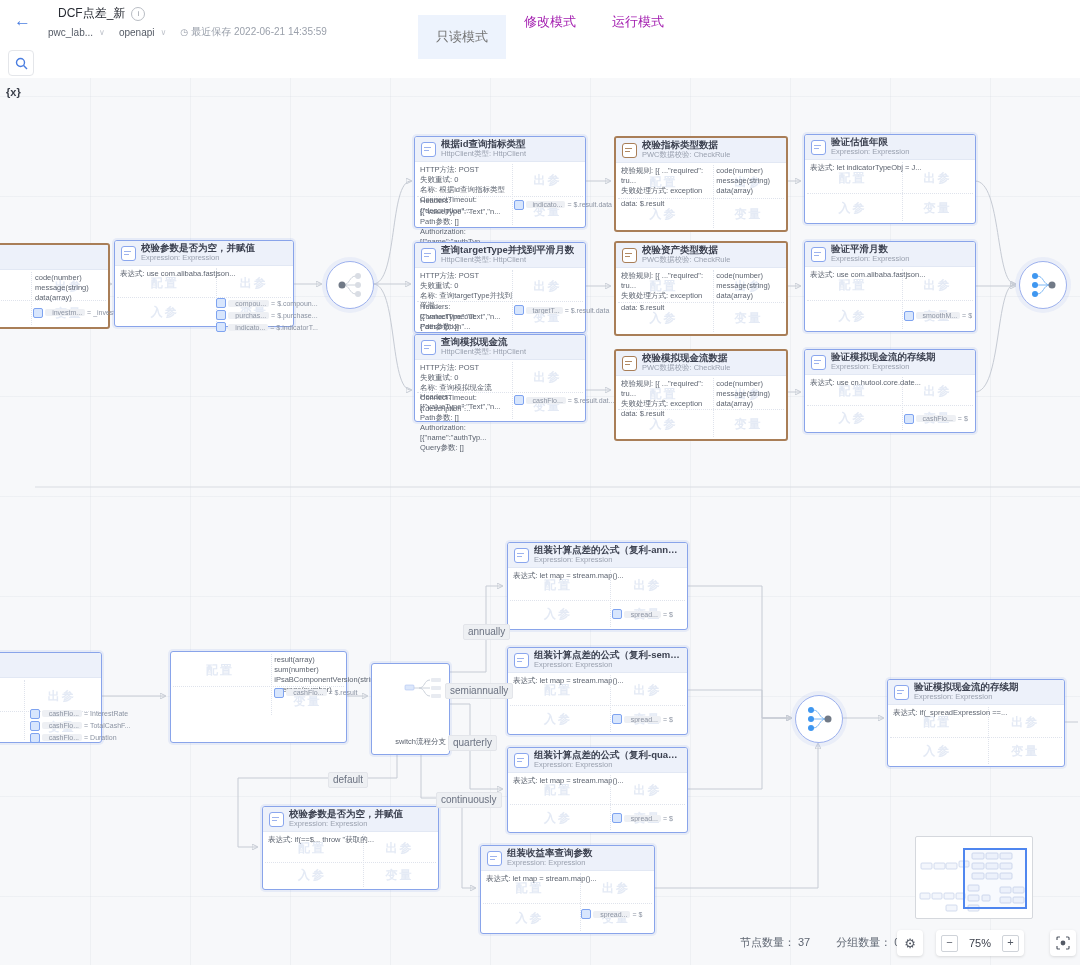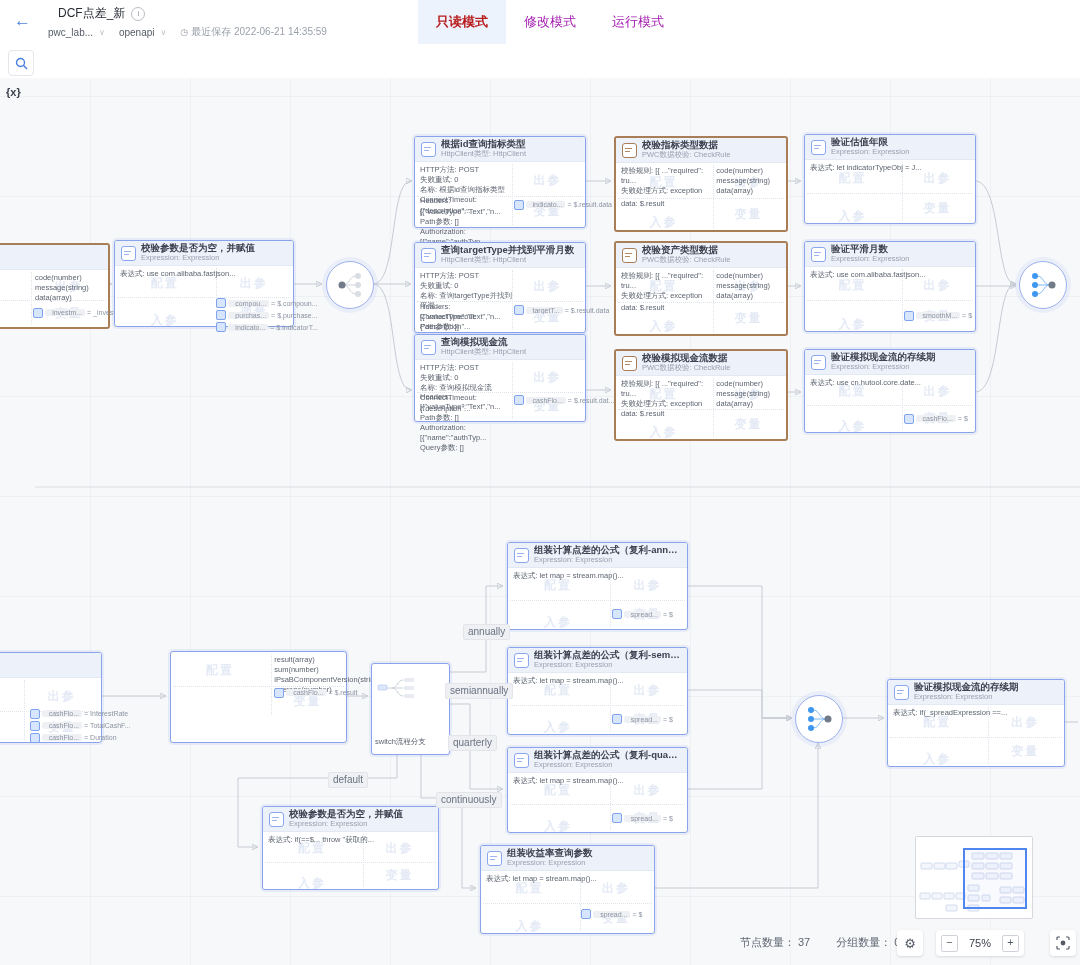--- a/index.html
+++ b/index.html
@@ -9,21 +9,21 @@
   .back{position:absolute;left:14px;top:10px;font-size:17px;color:#4a7de0;cursor:pointer;line-height:22px;}
   .title-row{position:absolute;left:48px;top:5px;display:flex;align-items:center;gap:6px;}
   .doc-title{font-size:12px;font-weight:normal;color:#272b33;padding-left:10px;}
   .info-dot{width:12px;height:12px;border:1px solid #b9bdc4;border-radius:50%;color:#9aa0a8;font-size:8px;line-height:12px;text-align:center;}
   .sub-row{position:absolute;left:48px;top:25px;display:flex;align-items:center;gap:6px;font-size:10px;color:#555b66;}
   .chev{color:#c0c4cc;font-size:8px;margin-right:8px;}
   .saved{color:#9aa0ab;display:flex;align-items:center;gap:3px;}
   .clock{font-size:9px;color:#9aa0ab;}
   .tabs{position:absolute;left:418px;top:0;height:44px;display:flex;}
   .tab{height:44px;line-height:44px;padding:0 18px;font-size:13px;color:#a21caf;cursor:pointer;}
-  .tab.active{background:#edf3fd;color:#b91c1c;font-weight:bold;}
+  .tab.active{background:#edf3fd;color:#737373;font-weight:normal;margin-top:15px;}
   
   .toolbar{position:absolute;left:0;top:44px;width:1080px;height:34px;background:#fff;z-index:29;}
   .search-btn{position:absolute;left:8px;top:6px;width:24px;height:24px;border:1px solid #e4e6ea;border-radius:4px;background:#fff;display:flex;align-items:center;justify-content:center;cursor:pointer;}
   
   .canvas{position:absolute;left:0;top:78px;width:1080px;height:887px;overflow:hidden;background:#f7f8fa;
     background-image:linear-gradient(rgba(205,210,220,.22) 1px,transparent 1px),linear-gradient(90deg,rgba(205,210,220,.22) 1px,transparent 1px);
     background-size:100px 100px;background-position:-10px 18px;}
   .fx{position:absolute;left:6px;top:8px;font-size:11px;font-weight:bold;color:#3a3f4a;z-index:5;}
   .edges{position:absolute;left:0;top:0;z-index:1;}
   .edges path{stroke:#c6cbd4;stroke-width:1;fill:none;}
@@ -35,32 +35,32 @@
   .nicon{width:13px;height:13px;border:1px solid #8aa6ee;border-radius:3px;flex:0 0 auto;background:#fff;
     background-image:linear-gradient(#9db3ee,#9db3ee),linear-gradient(#9db3ee,#9db3ee);background-size:7px 1px,5px 1px;background-position:2px 4px,2px 7px;background-repeat:no-repeat;}
   .brown .nicon{border-color:#a97e57;background-image:linear-gradient(#b28a64,#b28a64),linear-gradient(#b28a64,#b28a64);}
   .nht{display:flex;flex-direction:column;line-height:1.15;overflow:hidden;}
   .nht b{font-size:9.5px;color:#3c4150;white-space:nowrap;overflow:hidden;text-overflow:ellipsis;}
   .nht i{font-style:normal;font-size:7.5px;color:#9aa1af;white-space:nowrap;overflow:hidden;}
   .nbody{position:relative;height:calc(100% - 25px);font-size:7.5px;color:#5d6470;}
   .vline{position:absolute;top:2px;bottom:2px;left:57%;border-left:1px dotted #dfe3ec;}
   .hline{position:absolute;left:2px;right:2px;top:52%;border-top:1px dotted #dfe3ec;}
   .wm{position:absolute;font-size:12px;font-weight:bold;color:#e4eaf5;letter-spacing:2px;transform:translate(-50%,-50%);pointer-events:none;}
-  .wm.c1{left:28%;top:28%;}.wm.c2{left:78%;top:28%;}.wm.c3{left:28%;top:76%;margin-top:8px;}.wm.c4{left:78%;top:76%;}
+  .wm.c1{left:28%;top:28%;}.wm.c2{left:78%;top:28%;}.wm.c3{left:28%;top:76%;}.wm.c4{left:78%;top:76%;}
   .bt{position:absolute;white-space:pre-line;line-height:1.35;}
   .bl1{top:3px;left:5px;max-width:55%;}
   .bl2{top:53%;left:5px;max-width:55%;}
   .br1{top:3px;left:59%;max-width:40%;}
   .bexpr{top:3px;left:5px;max-width:94%;white-space:nowrap;overflow:hidden;}
   .tags{position:absolute;display:flex;flex-direction:column;gap:2px;z-index:2;}
   .tag{display:flex;align-items:center;gap:2px;font-size:7px;color:#8b93a2;white-space:nowrap;}
   .tico{width:8px;height:8px;border:1px solid #7ea3f0;background:#d8e6fd;border-radius:2px;flex:0 0 auto;}
   .tname{background:#eef0f4;border-radius:2px;padding:0 3px;max-width:46px;overflow:hidden;text-overflow:ellipsis;}
   .circle{position:absolute;width:46px;height:46px;background:#fff;border:1px solid #9db1ee;border-radius:50%;box-shadow:0 0 0 4px rgba(157,177,238,.14);z-index:10;display:flex;align-items:center;justify-content:center;cursor:pointer;}
-  .switch-node{position:absolute;background:#fff;border:1px solid #89a4ea;border-radius:3px;box-shadow:0 0 0 2px rgba(137,164,234,.15);z-index:10;display:flex;flex-direction:column;align-items:flex-start;justify-content:space-between;padding:10px 3px 7px;cursor:pointer;}
+  .switch-node{position:absolute;background:#fff;border:1px solid #89a4ea;border-radius:3px;box-shadow:0 0 0 2px rgba(137,164,234,.15);z-index:10;display:flex;flex-direction:column;align-items:flex-end;justify-content:space-between;padding:10px 3px 7px;cursor:pointer;}
   .switch-label{font-size:7.5px;color:#5d6470;}
   .elabel{position:absolute;background:#eef0f3;border:1px solid #e3e5ea;border-radius:2px;font-size:10px;color:#6a7180;padding:1px 4px;line-height:1.2;z-index:12;}
   
   .minimap{position:absolute;left:915px;top:758px;width:116px;height:81px;background:#fff;border:1px solid #d5d8dd;border-radius:2px;z-index:20;}
   .mm-view{position:absolute;left:47px;top:11px;width:60px;height:57px;border:2px solid #4f86ef;background:rgba(79,134,239,.04);cursor:move;}
   .counts{position:absolute;left:740px;top:857px;display:flex;gap:26px;font-size:11px;color:#5f6672;z-index:20;align-items:center;}
   .counts b{font-weight:normal;margin-left:3px;}
   .sbtn{position:absolute;background:#fff;border-radius:4px;box-shadow:0 1px 3px rgba(0,0,0,.13);display:flex;align-items:center;justify-content:center;z-index:20;cursor:pointer;}
   .gear-btn{left:897px;top:852px;width:26px;height:26px;font-size:13px;color:#555b66;}
   .zoom-group{left:936px;top:852px;width:88px;height:26px;gap:0;justify-content:space-between;padding:0 5px;box-sizing:border-box;}

